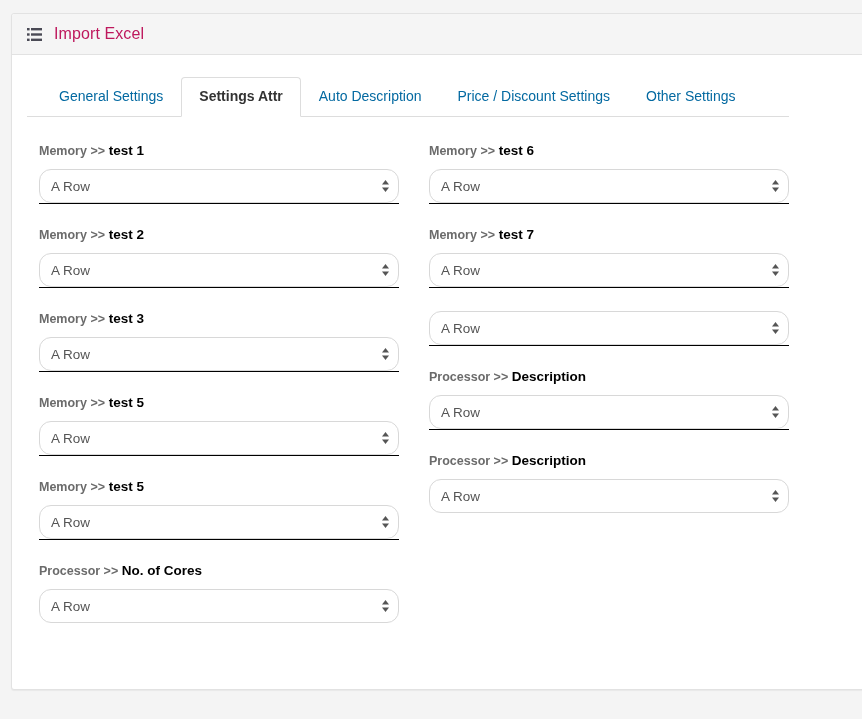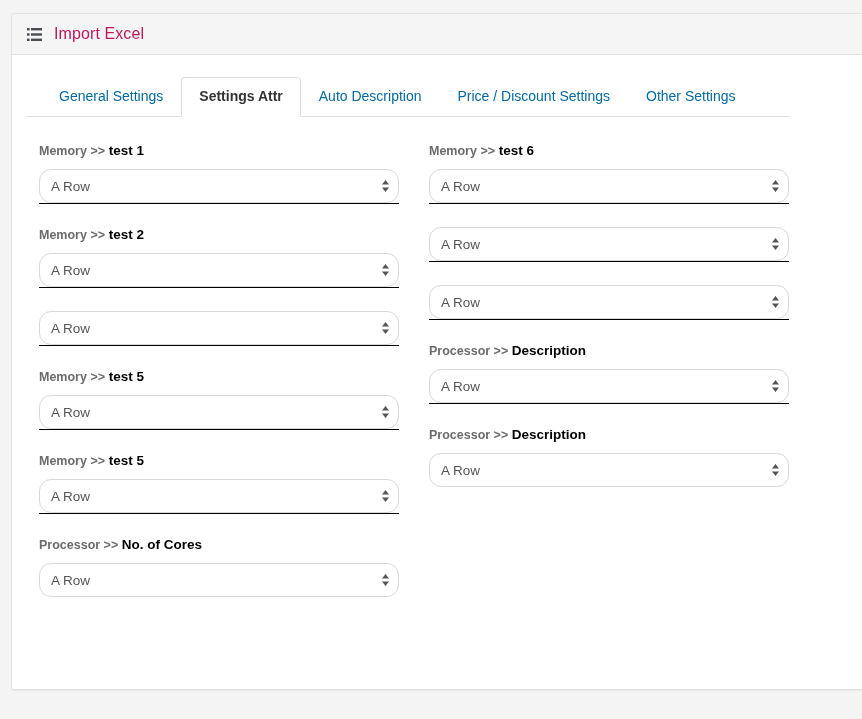--- a/index.html
+++ b/index.html
@@ -216,20 +216,24 @@
               <option>A Row</option>
             </select>
             <svg class="stepper" viewBox="0 0 9 16">
               <polygon points="4.5,2 8,6.4 1,6.4" fill="#555555"></polygon>
               <polygon points="4.5,14 8,9.6 1,9.6" fill="#555555"></polygon>
             </svg>
           </div>
         </div>
 
         <div class="field">
+          <div class="field-label">
+            <span class="grp">Memory &gt;&gt;</span>
+            <span class="attr">test 3</span>
+          </div>
           <div class="select-wrap">
             <select class="row-select">
               <option>A Row</option>
             </select>
             <svg class="stepper" viewBox="0 0 9 16">
               <polygon points="4.5,2 8,6.4 1,6.4" fill="#555555"></polygon>
               <polygon points="4.5,14 8,9.6 1,9.6" fill="#555555"></polygon>
             </svg>
           </div>
         </div>
@@ -296,20 +300,24 @@
               <option>A Row</option>
             </select>
             <svg class="stepper" viewBox="0 0 9 16">
               <polygon points="4.5,2 8,6.4 1,6.4" fill="#555555"></polygon>
               <polygon points="4.5,14 8,9.6 1,9.6" fill="#555555"></polygon>
             </svg>
           </div>
         </div>
 
         <div class="field">
+          <div class="field-label">
+            <span class="grp">Memory &gt;&gt;</span>
+            <span class="attr">test 7</span>
+          </div>
           <div class="select-wrap">
             <select class="row-select">
               <option>A Row</option>
             </select>
             <svg class="stepper" viewBox="0 0 9 16">
               <polygon points="4.5,2 8,6.4 1,6.4" fill="#555555"></polygon>
               <polygon points="4.5,14 8,9.6 1,9.6" fill="#555555"></polygon>
             </svg>
           </div>
         </div>

